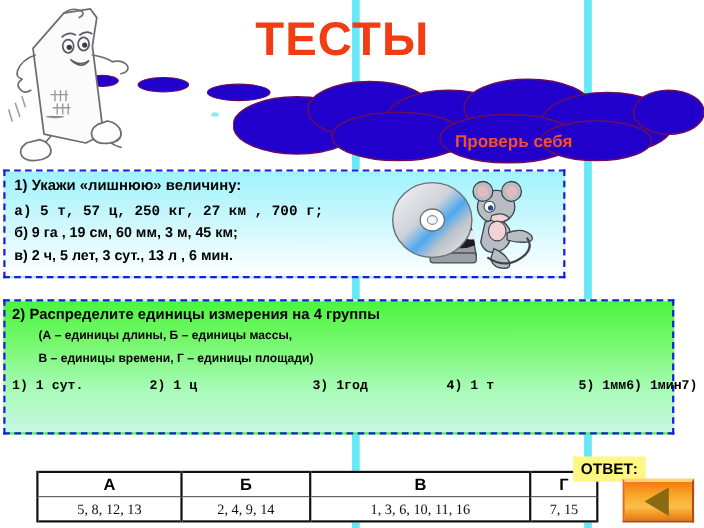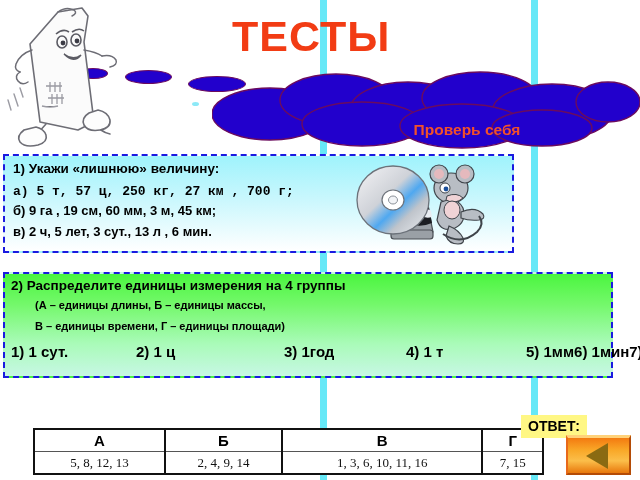--- a/index.html
+++ b/index.html
@@ -138,21 +138,21 @@
     height: 90px;
   }
   .clipart svg { display: block; }
 
   
   .box2 {
     position: absolute;
     left: 3px;
     top: 272px;
     width: 610px;
-    height: 106px;
+    height: 123px;
     box-sizing: border-box;
     border: 2px dashed #1A1AE0;
     background: linear-gradient(to bottom, #4BF53F 0%, #74F86B 30%, #A9FBB8 68%, #C7F7E4 100%);
     z-index: 8;
   }
   .q2-title {
     position: absolute;
     left: 6px;
     top: 4px;
     font-size: 13.5px;
@@ -175,25 +175,26 @@
     position: absolute;
     left: 6px;
     top: 68px;
     width: 560px;
     display: grid;
     grid-template-columns: 125px 148px 122px 120px;
     grid-auto-rows: 19px;
     grid-auto-flow: column;
   }
   .unit-cell {
-    font-size: 15px;
+    font-size: 12px;
     font-weight: bold;
     color: #000000;
     white-space: nowrap;
     line-height: 19px;
+    font-family: Liberation Mono, monospace;
   }
 
   
   .answer-label {
     position: absolute;
     left: 521px;
     top: 383px;
     padding: 3px 7px 4px 7px;
     background: #FFF784;
     font-size: 14px;

